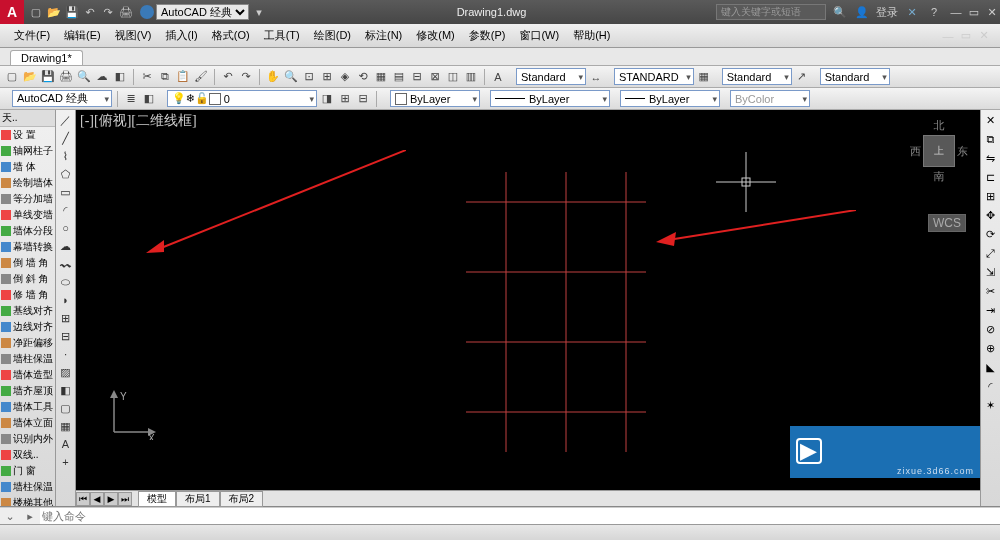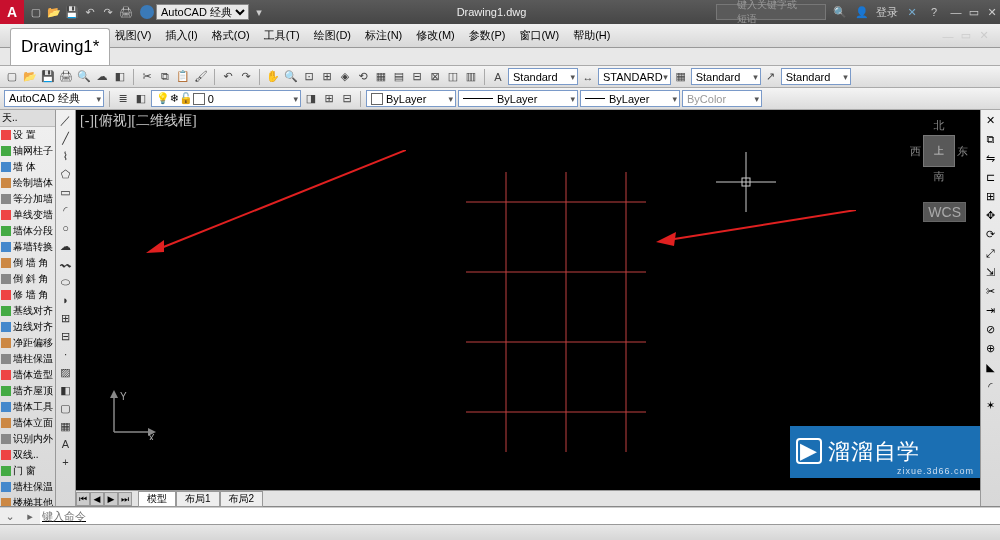--- a/index.html
+++ b/index.html
@@ -7,39 +7,39 @@
 
 
 .titlebar { height: 24px; background: linear-gradient(#5a5a5a,#464646); display: flex; align-items: center; color: #ddd; }
 .app-logo { width: 24px; height: 24px; background: #c8102e; color: #fff; display: flex; align-items: center; justify-content: center; font-weight: bold; font-size: 14px; }
 .qat { display: flex; gap: 2px; margin-left: 4px; }
 .qat span, .ic { width: 16px; height: 16px; display: inline-flex; align-items: center; justify-content: center; color: #ccc; font-size: 11px; cursor: pointer; }
 .workspace-sel { margin-left: 6px; display: flex; align-items: center; gap: 2px; }
 .workspace-sel .globe { width: 14px; height: 14px; border-radius: 50%; background: #3a7ab8; }
 .workspace-sel select { font-size: 11px; background: #e8e8e8; border: 1px solid #888; height: 16px; }
 .title-text { flex: 1; text-align: center; color: #eee; font-size: 11px; }
-.searchbox { width: 110px; height: 16px; background: #5a5a5a; border: 1px solid #777; color: #999; font-size: 10px; padding: 0 20px; display: flex; align-items: center; }
+.searchbox { width: 110px; height: 16px; background: #5a5a5a; border: 1px solid #777; color: #999; font-size: 10px; padding: 0 4px; display: flex; align-items: center; }
 .title-right { display: flex; align-items: center; gap: 6px; margin: 0 6px; color: #ccc; }
 .winbtns { display: flex; gap: 2px; margin-left: auto; }
 
 
 .menubar { height: 24px; background: linear-gradient(#f0f0f0,#d8d8d8); border-bottom: 1px solid #999; display: flex; align-items: center; padding: 0 8px; gap: 2px; font-size: 11px; }
 .menubar span { padding: 2px 6px; cursor: pointer; }
 .docwin { margin-left: auto; display: flex; gap: 2px; }
 
 
 .doctabs { height: 18px; background: #e8e8e8; border-bottom: 1px solid #aaa; display: flex; align-items: flex-end; padding-left: 10px; }
-.doctab { background: #fff; border: 1px solid #aaa; border-bottom: none; padding: 8px 10px; font-size: 17px; border-radius: 3px 3px 0 0; }
+.doctab { background: #fff; border: 1px solid #aaa; border-bottom: none; padding: 1px 10px; font-size: 11px; border-radius: 3px 3px 0 0; }
 
 
 .tbar { height: 22px; background: linear-gradient(#f4f4f4,#dcdcdc); border-bottom: 1px solid #aaa; display: flex; align-items: center; padding: 0 4px; gap: 2px; font-size: 11px; }
 .tbar .sep { width: 1px; height: 16px; background: #aaa; margin: 0 3px; }
 .tbar .ic { color: #444; border: 1px solid transparent; }
 .tbar select, .tbar .combo { font-size: 11px; height: 17px; background: #fff; border: 1px solid #7a9ac9; }
-.combo { display: inline-flex; align-items: center; padding: 0 7px 0 4px; position: relative; min-width: 70px; }
+.combo { display: inline-flex; align-items: center; padding: 0 14px 0 4px; position: relative; min-width: 70px; margin-left: 8px; }
 .combo::after { content: "▾"; position: absolute; right: 2px; font-size: 9px; color: #555; }
 .layer-combo { width: 150px; }
 .swatch { width: 12px; height: 12px; border: 1px solid #666; display: inline-block; margin-right: 3px; }
 
 
 .main { display: flex; height: 396px; }
 .leftcol { width: 56px; background: linear-gradient(#f0f0f0,#d8d8d8); border-right: 1px solid #999; display: flex; flex-direction: column; font-size: 10px; overflow: hidden; }
 .leftcol .hdr { background: #ddd; padding: 1px 2px; border-bottom: 1px solid #bbb; font-size: 10px; }
 .leftcol .item { display: flex; align-items: center; gap: 2px; padding: 1px 1px; cursor: pointer; white-space: nowrap; }
 .leftcol .item .ico { width: 10px; height: 10px; flex-shrink: 0; }
@@ -57,37 +57,37 @@
 .vp-label { position: absolute; top: 2px; left: 4px; color: #ccc; font-size: 14px; font-family: SimSun; }
 .grid { position: absolute; left: 390px; top: 62px; }
 .grid line { stroke: #c04040; stroke-width: 1; }
 .cursor { position: absolute; left: 640px; top: 42px; pointer-events: none; }
 .cursor line { stroke: #ccc; stroke-width: 1; }
 .ucs { position: absolute; left: 30px; bottom: 50px; }
 .arrow1 { position: absolute; left: 70px; top: 40px; }
 .arrow2 { position: absolute; left: 580px; top: 100px; }
 .viewcube { position: absolute; right: 12px; top: 8px; text-align: center; color: #888; font-size: 11px; }
 .viewcube .cube { width: 32px; height: 32px; background: #585858; border: 1px solid #777; margin: 2px auto; display: flex; align-items: center; justify-content: center; color: #ccc; font-size: 10px; }
-.wcs-badge { position: absolute; right: 14px; top: 92px; background: #555; color: #aaa; font-size: 14px; padding: 1px 4px; border: 1px solid #666; }
+.wcs-badge { position: absolute; right: 14px; top: 104px; background: #555; color: #aaa; font-size: 12px; padding: 1px 4px; border: 1px solid #666; }
 .watermark { position: absolute; right: 0; bottom: 12px; width: 190px; height: 52px; background: #1b6fb3; color: #fff; display: flex; align-items: center; font-size: 22px; padding-left: 38px; letter-spacing: 1px; }
 .watermark .play { position: absolute; left: 6px; top: 12px; width: 26px; height: 26px; border: 2px solid #fff; border-radius: 4px; display: flex; align-items: center; justify-content: center; }
 .watermark .sub { position: absolute; right: 6px; bottom: 2px; font-size: 9px; color: #cde; }
 
 .hscroll { height: 16px; background: #e4e4e4; border-top: 1px solid #999; display: flex; align-items: center; }
 .hscroll .arrow { width: 14px; height: 14px; background: #ccc; border: 1px solid #999; text-align: center; line-height: 12px; font-size: 9px; cursor: pointer; }
 .layouttabs { display: flex; margin-left: 6px; gap: 0; font-size: 10px; }
 .layouttab { background: #eee; border: 1px solid #999; padding: 0 8px; cursor: pointer; }
 .layouttab.active { background: #fff; }
 
 
 .cmdarea { background: #fff; border-top: 1px solid #888; font-family: SimSun, monospace; font-size: 11px; }
 .cmdline { padding: 1px 4px; color: #000; background: #f4f4f4; }
 .cmdinput-row { display: flex; align-items: center; border-top: 1px solid #ccc; background: #eee; }
 .cmdinput-row .chev { width: 20px; text-align: center; color: #666; }
-.cmdinput-row input { flex: 1; border: none; background: #fff; font-size: 11px; padding: 2px; font-family: SimSun; text-decoration: underline; }
+.cmdinput-row input { flex: 1; border: none; background: #fff; font-size: 11px; padding: 2px; font-family: SimSun; }
 
 
 .status { height: 22px; background: linear-gradient(#e8e8e8,#cfcfcf); border-top: 1px solid #999; display: flex; align-items: center; font-size: 10px; padding: 0 4px; gap: 2px; }
 </style>
 </head>
 <body>
 
 <div class="titlebar">
   <div class="app-logo">A</div>
   <div class="qat">
@@ -387,21 +387,20 @@
           <span>西</span>
           <div class="cube">上</div>
           <span>东</span>
         </div>
         <div>南</div>
       </div>
       <div class="wcs-badge">WCS</div>
 
       <div class="watermark">
         <div class="play">▶</div>
-        <span>溜溜自学</span>
         <span class="sub">zixue.3d66.com</span>
       </div>
     </div>
 
     <div class="hscroll">
       <span class="arrow">⏮</span>
       <span class="arrow">◀</span>
       <span class="arrow">▶</span>
       <span class="arrow">⏭</span>
       <div class="layouttabs">

